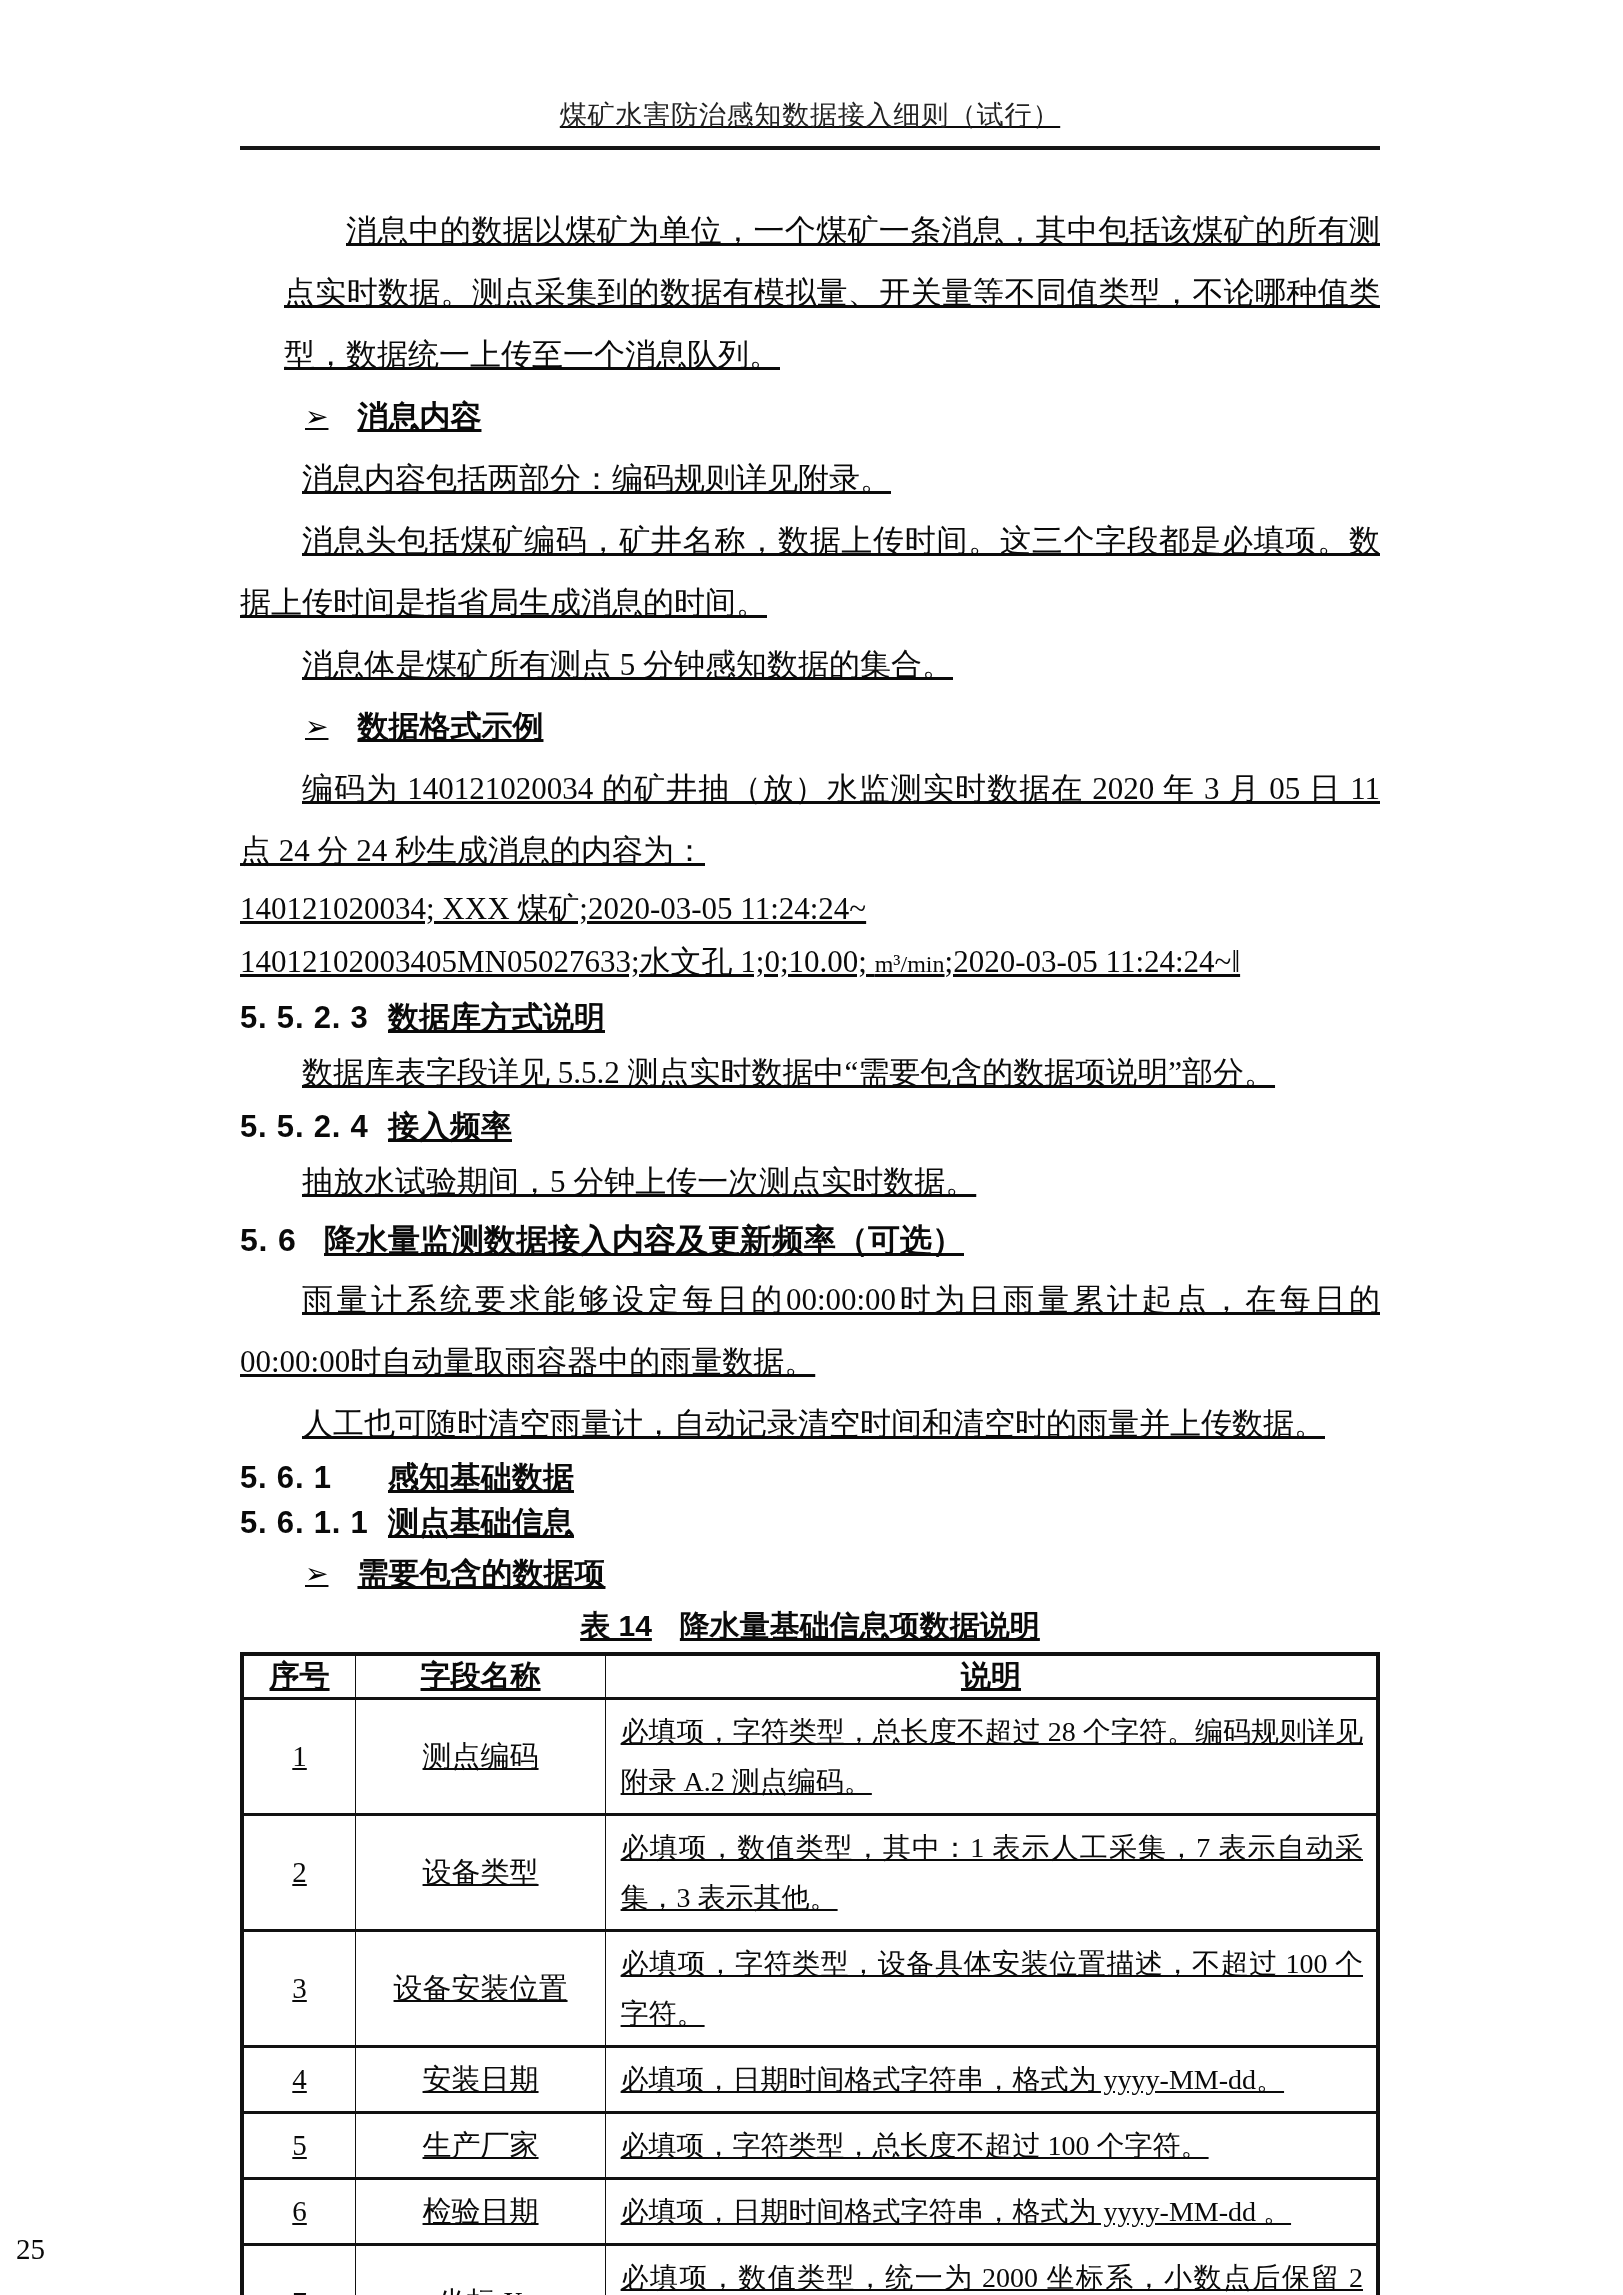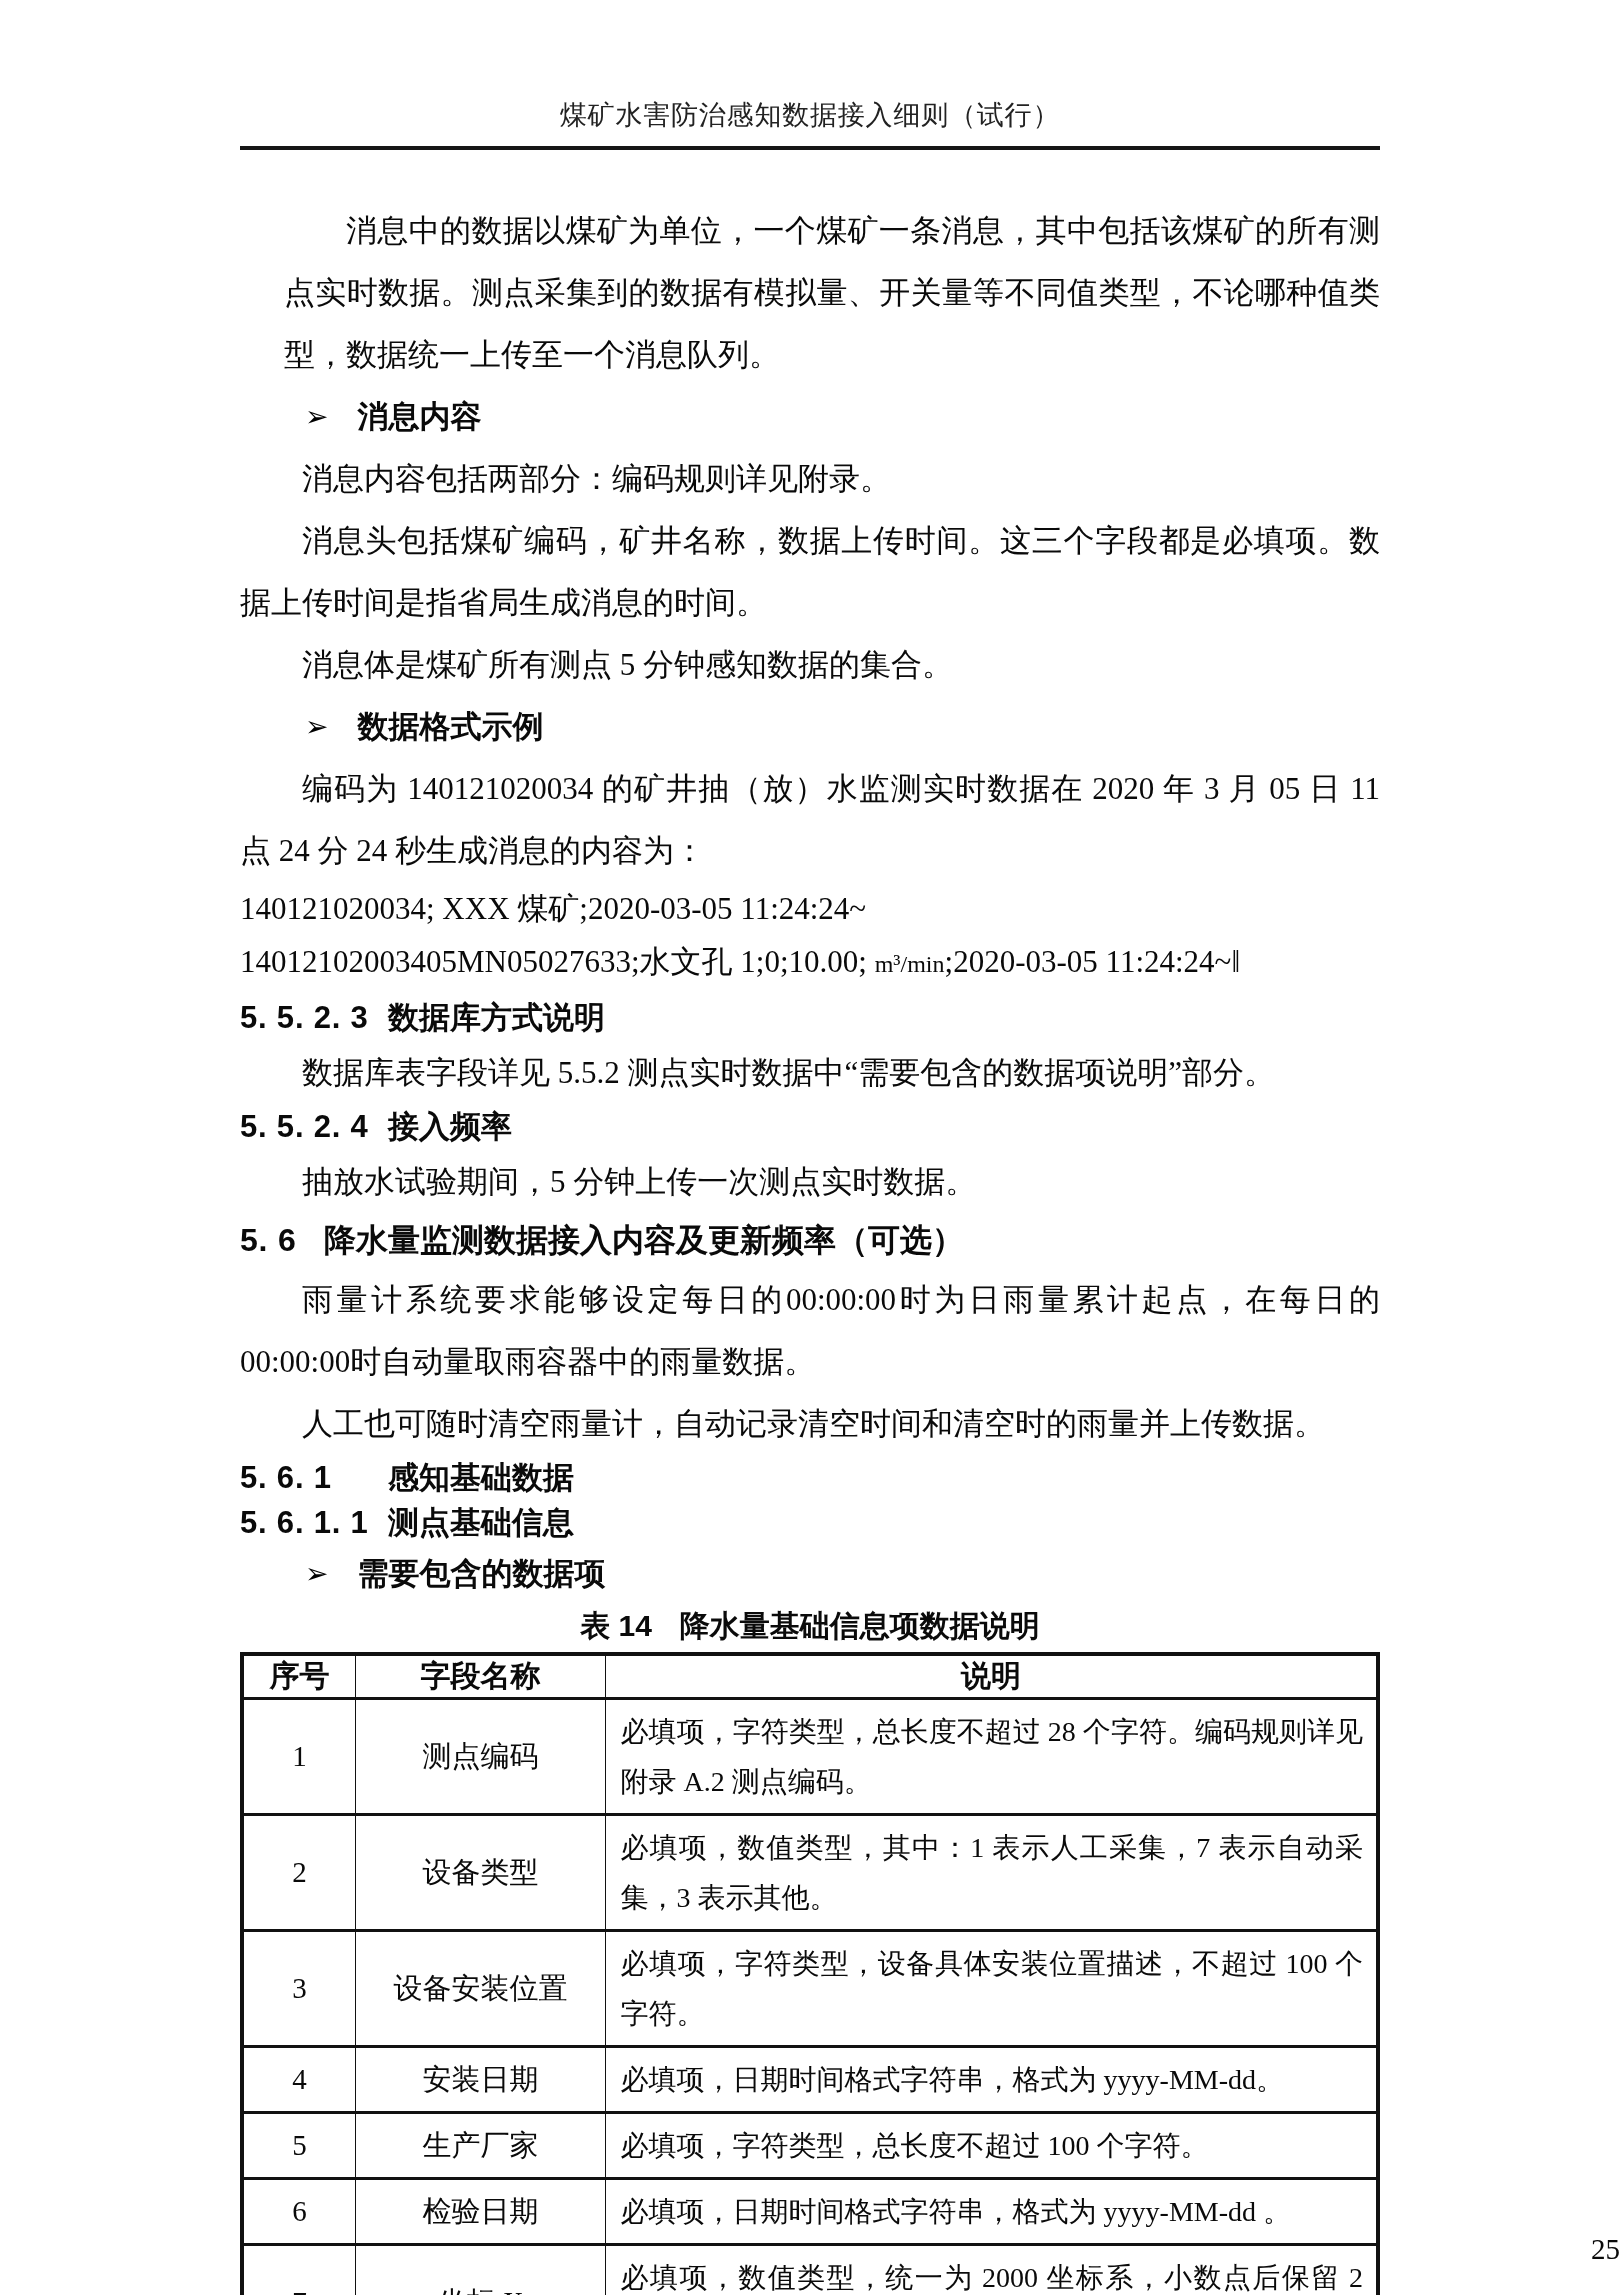--- a/index.html
+++ b/index.html
@@ -7,20 +7,21 @@
   body {
     width:1623px; height:2295px;
     color:#0a0a0a;
     font-family:"Liberation Serif","DejaVu Serif",serif;
     position:relative; overflow:hidden;
   }
   .page {
     width:1620px; height:2295px;
     padding:0 240px;
     position:relative;
+    text-decoration:underline;
   }
   
   .doc-header {
     padding-top:96px;
     padding-bottom:11.4px;
     border-bottom:4.9px solid #161616;
     text-align:center;
   }
   .doc-header .title {
     font-size:27px; line-height:39px; letter-spacing:0.8px; color:#222;
@@ -96,22 +97,22 @@
   .data-table td.desc-cell {
     text-align:left; font-size:28px;
     padding:6.5px 13px 6.5px 14.6px; line-height:50px;
     text-align:justify;
   }
   .data-table tr.tall td { height:101px; }
   .data-table tr.short td { height:52px; }
   .data-table tr.last-row td.num-cell { font-weight:bold; }
   
   .page-number {
-    position:absolute; left:8px; right:0; bottom:29px;
-    text-align:right; font-size:29px; color:#0a0a0a;
+    position:absolute; left:16px; right:0; bottom:29px;
+    text-align:left; font-size:29px; color:#0a0a0a;
   }
 </style>
 </head>
 <body>
 
 <div class="page">
 
   <div class="doc-header">
     <div class="title">煤矿水害防治感知数据接入细则（试行）</div>
   </div>

